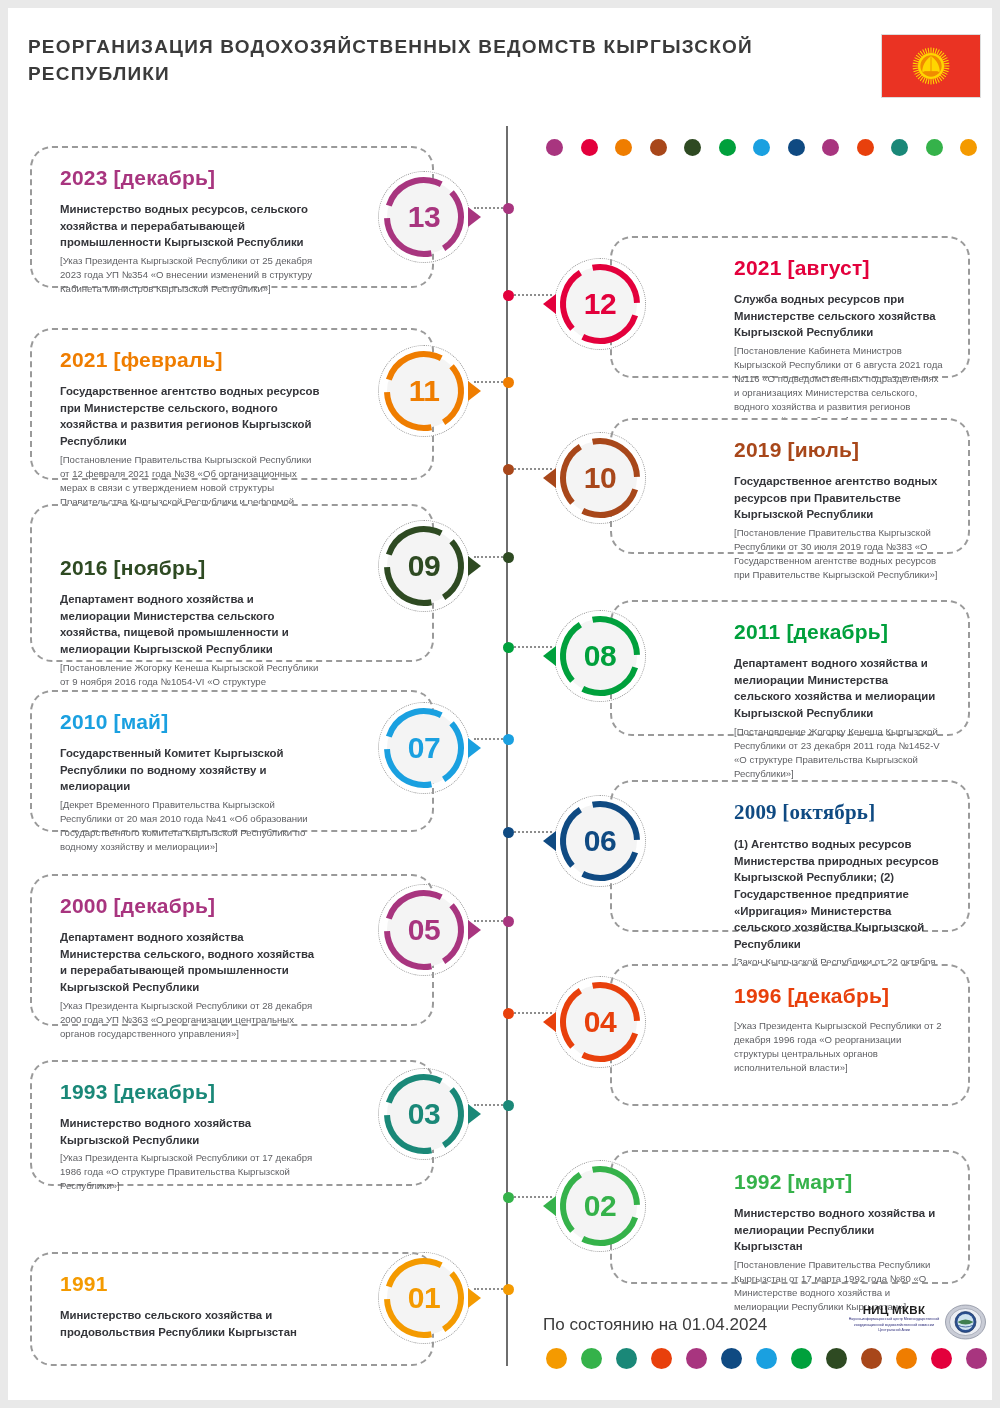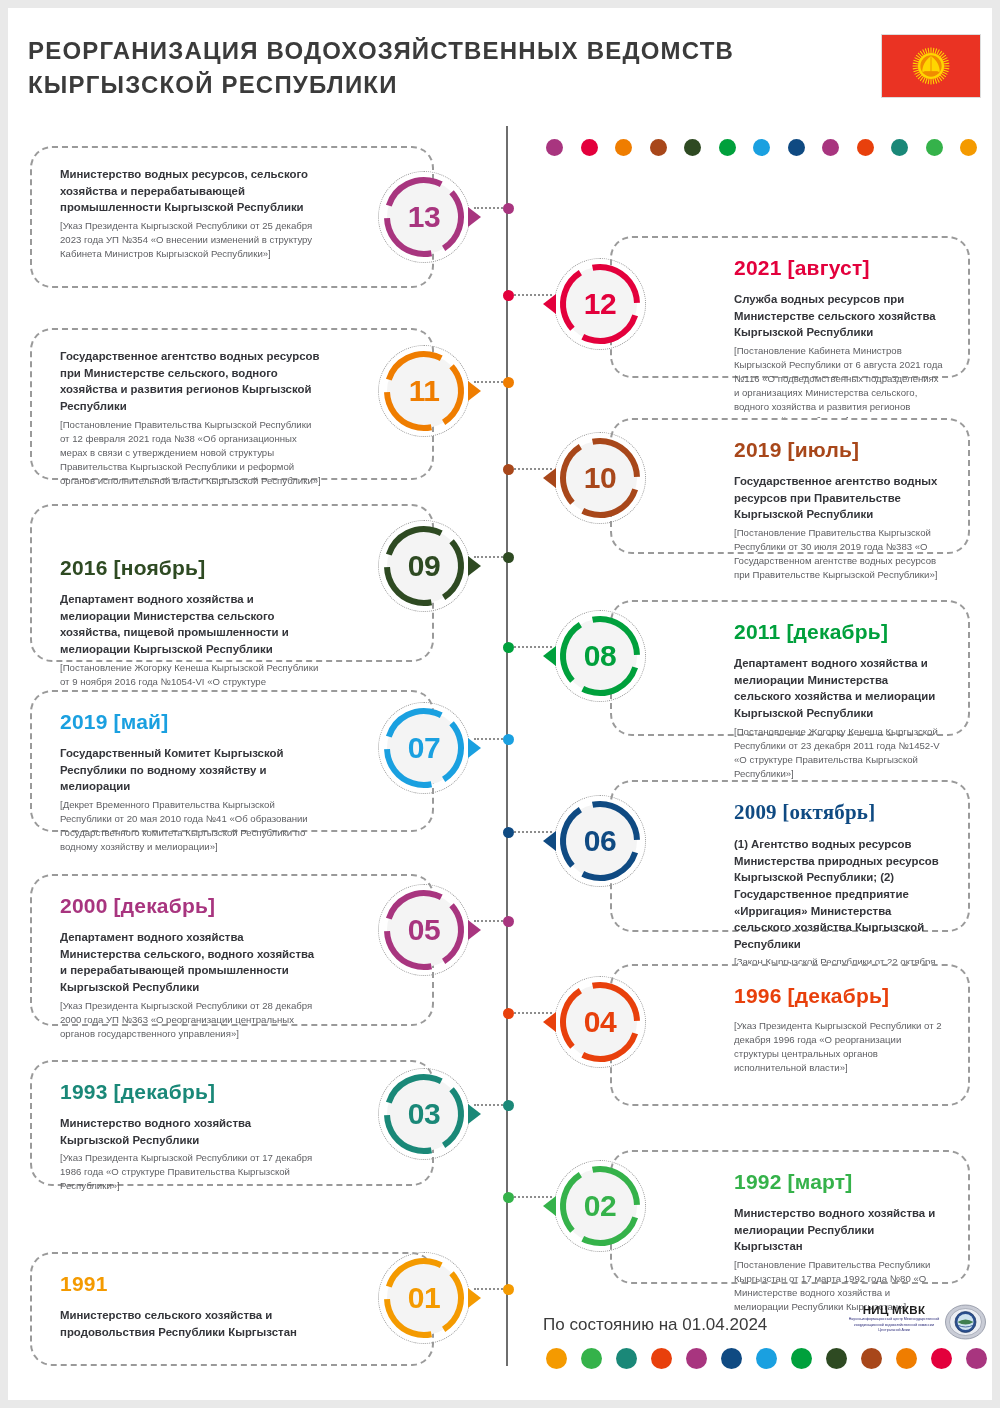--- a/index.html
+++ b/index.html
@@ -16,21 +16,21 @@
     background: #ffffff;
     overflow: hidden;
   }
 
   
   #header { position: absolute; left: 0; top: 0; width: 984px; height: 118px; }
   #title {
     position: absolute;
     left: 20px; top: 26px;
     width: 820px;
-    font-size: 24px;
+    font-size: 19px;
     font-weight: bold;
     letter-spacing: 1.2px;
     line-height: 1.42;
     color: #3b3b3b;
     text-transform: uppercase;
   }
   #flag {
     position: absolute;
     left: 873px; top: 26px;
     width: 100px; height: 64px;
@@ -216,20 +216,21 @@
       <div class="dot" style="background: rgb(26, 136, 120);"></div>
       <div class="dot" style="background: rgb(53, 178, 74);"></div>
       <div class="dot" style="background: rgb(244, 154, 0);"></div>
     </div>
 
   <div id="axis"></div>
 
   <div id="timeline-root">
       <div class="card left" style="left: 22px; top: 138px; width: 404px; height: 142px;">
         <div class="inner">
+          <div class="year" style="color: rgb(168, 53, 127);">2023 [декабрь]</div>
           <div class="org">Министерство водных ресурсов, сельского хозяйства и перерабатывающей промышленности Кыргызской Республики</div>
           <div class="ref">[Указ Президента Кыргызской Республики от 25 декабря 2023 года УП №354 «О внесении изменений в структуру Кабинета Министров Кыргызской Республики»]</div>
         </div>
       </div>
       <div class="node point-right" style="left: 370px; top: 163px;">
         <div class="dashring"></div>
         <div class="disc"></div>
         <svg class="ring" viewBox="0 0 92 92">
           <circle cx="46" cy="46" r="37" fill="none" stroke="#a8357f" stroke-width="6" stroke-linecap="butt" stroke-dasharray="64.31887359449503 13.1737451940532" transform="rotate(-162 46 46)"></circle>
         </svg>
@@ -251,20 +252,21 @@
         <svg class="ring" viewBox="0 0 92 92">
           <circle cx="46" cy="46" r="37" fill="none" stroke="#e3003c" stroke-width="6" stroke-linecap="butt" stroke-dasharray="64.31887359449503 13.1737451940532" transform="rotate(18 46 46)"></circle>
         </svg>
         <div class="num" style="color: rgb(227, 0, 60);">12</div>
         <div class="beak" style="border-right-color: rgb(227, 0, 60);"></div>
       </div>
       <div class="connector" style="top: 286px; border-top-color: rgb(141, 141, 141); left: 501px; width: 43px;"></div>
       <div class="axis-dot" style="background: rgb(227, 0, 60); left: 495px; top: 282px;"></div>
       <div class="card left" style="left: 22px; top: 320px; width: 404px; height: 152px;">
         <div class="inner">
+          <div class="year" style="color: rgb(239, 125, 0);">2021 [февраль]</div>
           <div class="org">Государственное агентство водных ресурсов при Министерстве сельского, водного хозяйства и развития регионов Кыргызской Республики</div>
           <div class="ref">[Постановление Правительства Кыргызской Республики от 12 февраля 2021 года №38 «Об организационных мерах в связи с утверждением новой структуры Правительства Кыргызской Республики и реформой органов исполнительной власти Кыргызской Республики»]</div>
         </div>
       </div>
       <div class="node point-right" style="left: 370px; top: 337px;">
         <div class="dashring"></div>
         <div class="disc"></div>
         <svg class="ring" viewBox="0 0 92 92">
           <circle cx="46" cy="46" r="37" fill="none" stroke="#ef7d00" stroke-width="6" stroke-linecap="butt" stroke-dasharray="64.31887359449503 13.1737451940532" transform="rotate(-162 46 46)"></circle>
         </svg>
@@ -322,21 +324,21 @@
         <svg class="ring" viewBox="0 0 92 92">
           <circle cx="46" cy="46" r="37" fill="none" stroke="#00a03c" stroke-width="6" stroke-linecap="butt" stroke-dasharray="64.31887359449503 13.1737451940532" transform="rotate(18 46 46)"></circle>
         </svg>
         <div class="num" style="color: rgb(0, 160, 60);">08</div>
         <div class="beak" style="border-right-color: rgb(0, 160, 60);"></div>
       </div>
       <div class="connector" style="top: 638px; border-top-color: rgb(141, 141, 141); left: 501px; width: 43px;"></div>
       <div class="axis-dot" style="background: rgb(0, 160, 60); left: 495px; top: 634px;"></div>
       <div class="card left" style="left: 22px; top: 682px; width: 404px; height: 142px;">
         <div class="inner">
-          <div class="year" style="color: rgb(26, 160, 224);">2019 [май]</div>
+          <div class="year" style="color: rgb(26, 160, 224);">2010 [май]</div>
           <div class="org">Государственный Комитет Кыргызской Республики по водному хозяйству и мелиорации</div>
           <div class="ref">[Декрет Временного Правительства Кыргызской Республики от 20 мая 2010 года №41 «Об образовании Государственного комитета Кыргызской Республики по водному хозяйству и мелиорации»]</div>
         </div>
       </div>
       <div class="node point-right" style="left: 370px; top: 694px;">
         <div class="dashring"></div>
         <div class="disc"></div>
         <svg class="ring" viewBox="0 0 92 92">
           <circle cx="46" cy="46" r="37" fill="none" stroke="#1aa0e0" stroke-width="6" stroke-linecap="butt" stroke-dasharray="64.31887359449503 13.1737451940532" transform="rotate(-162 46 46)"></circle>
         </svg>

